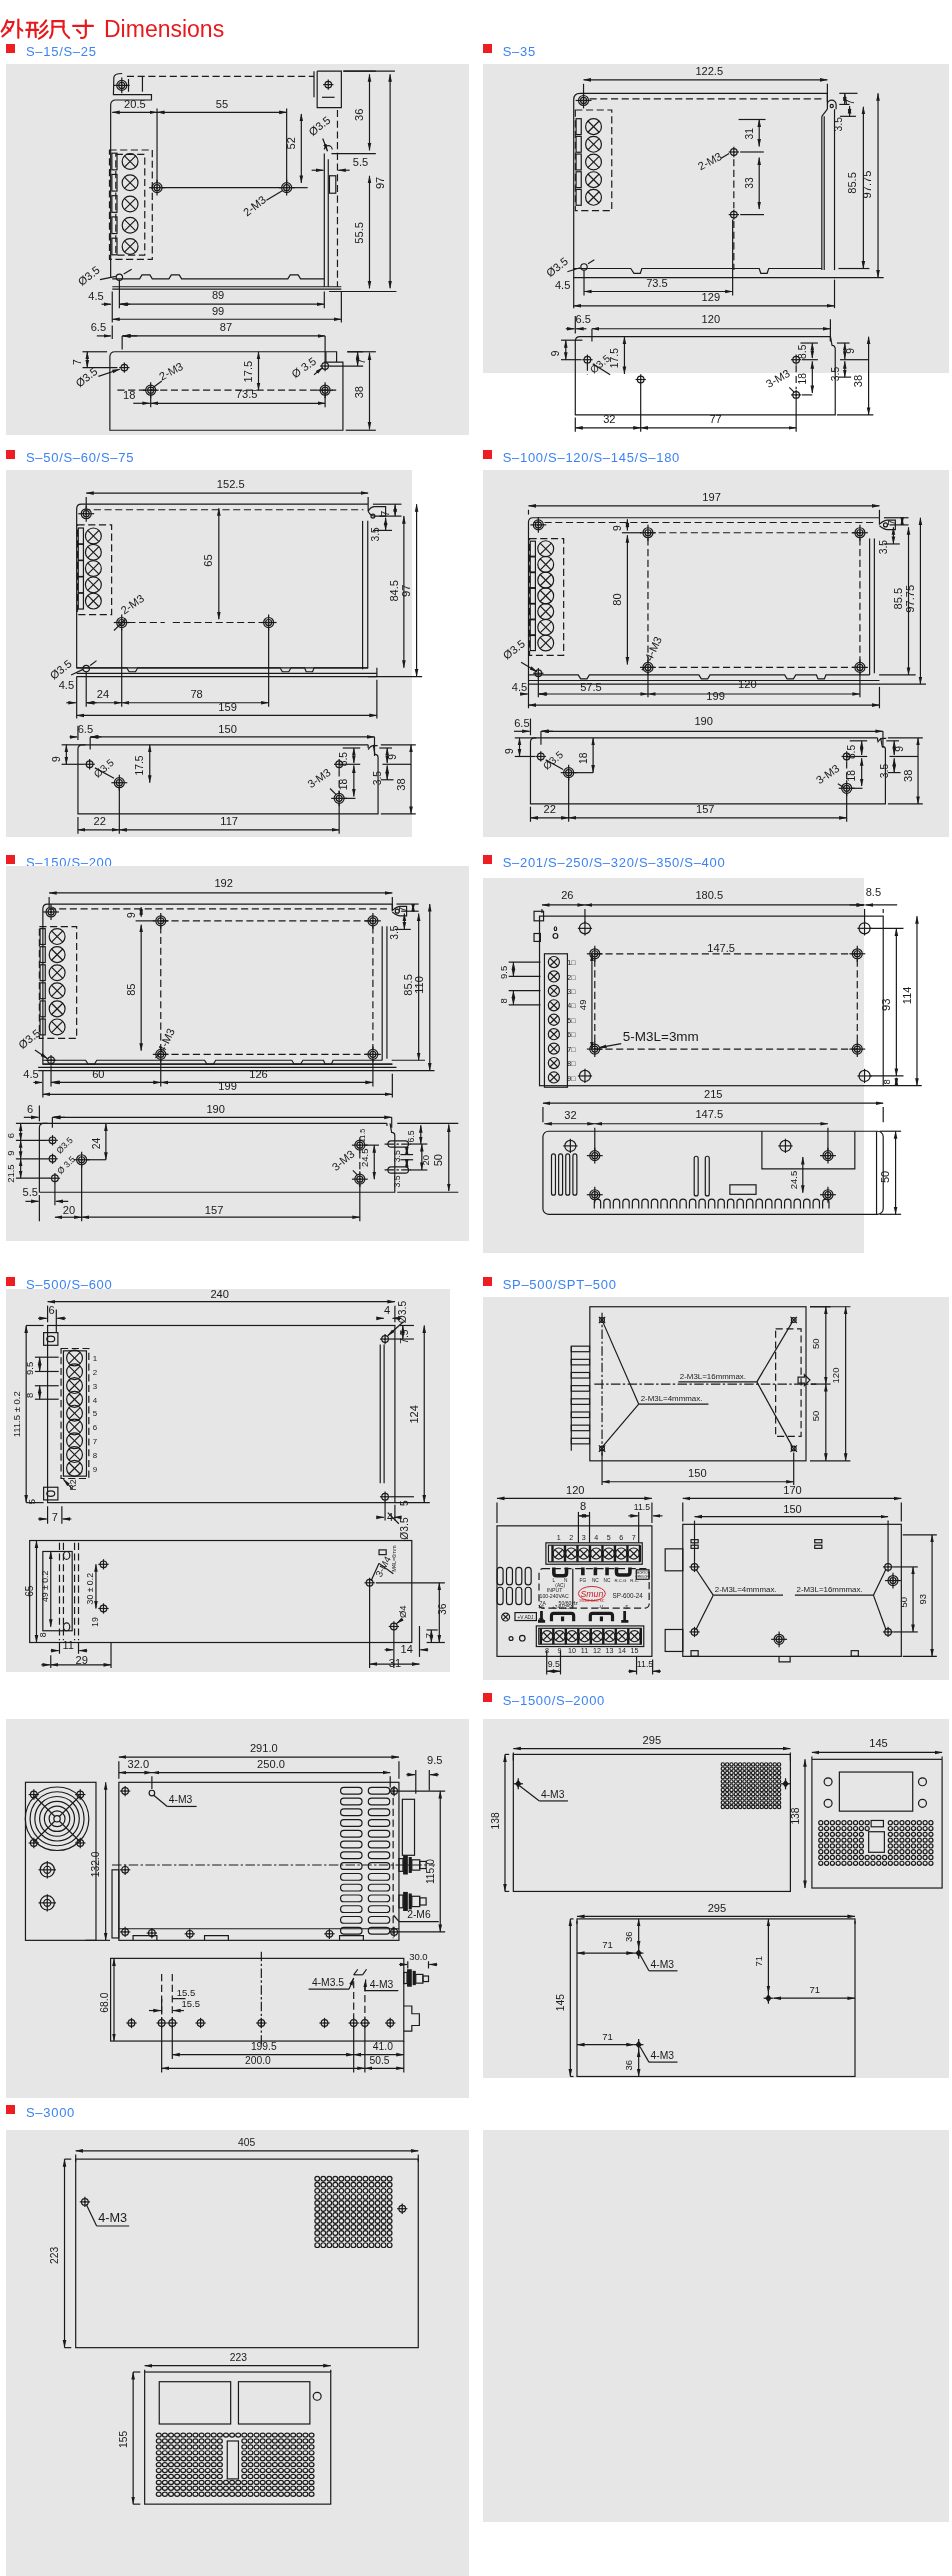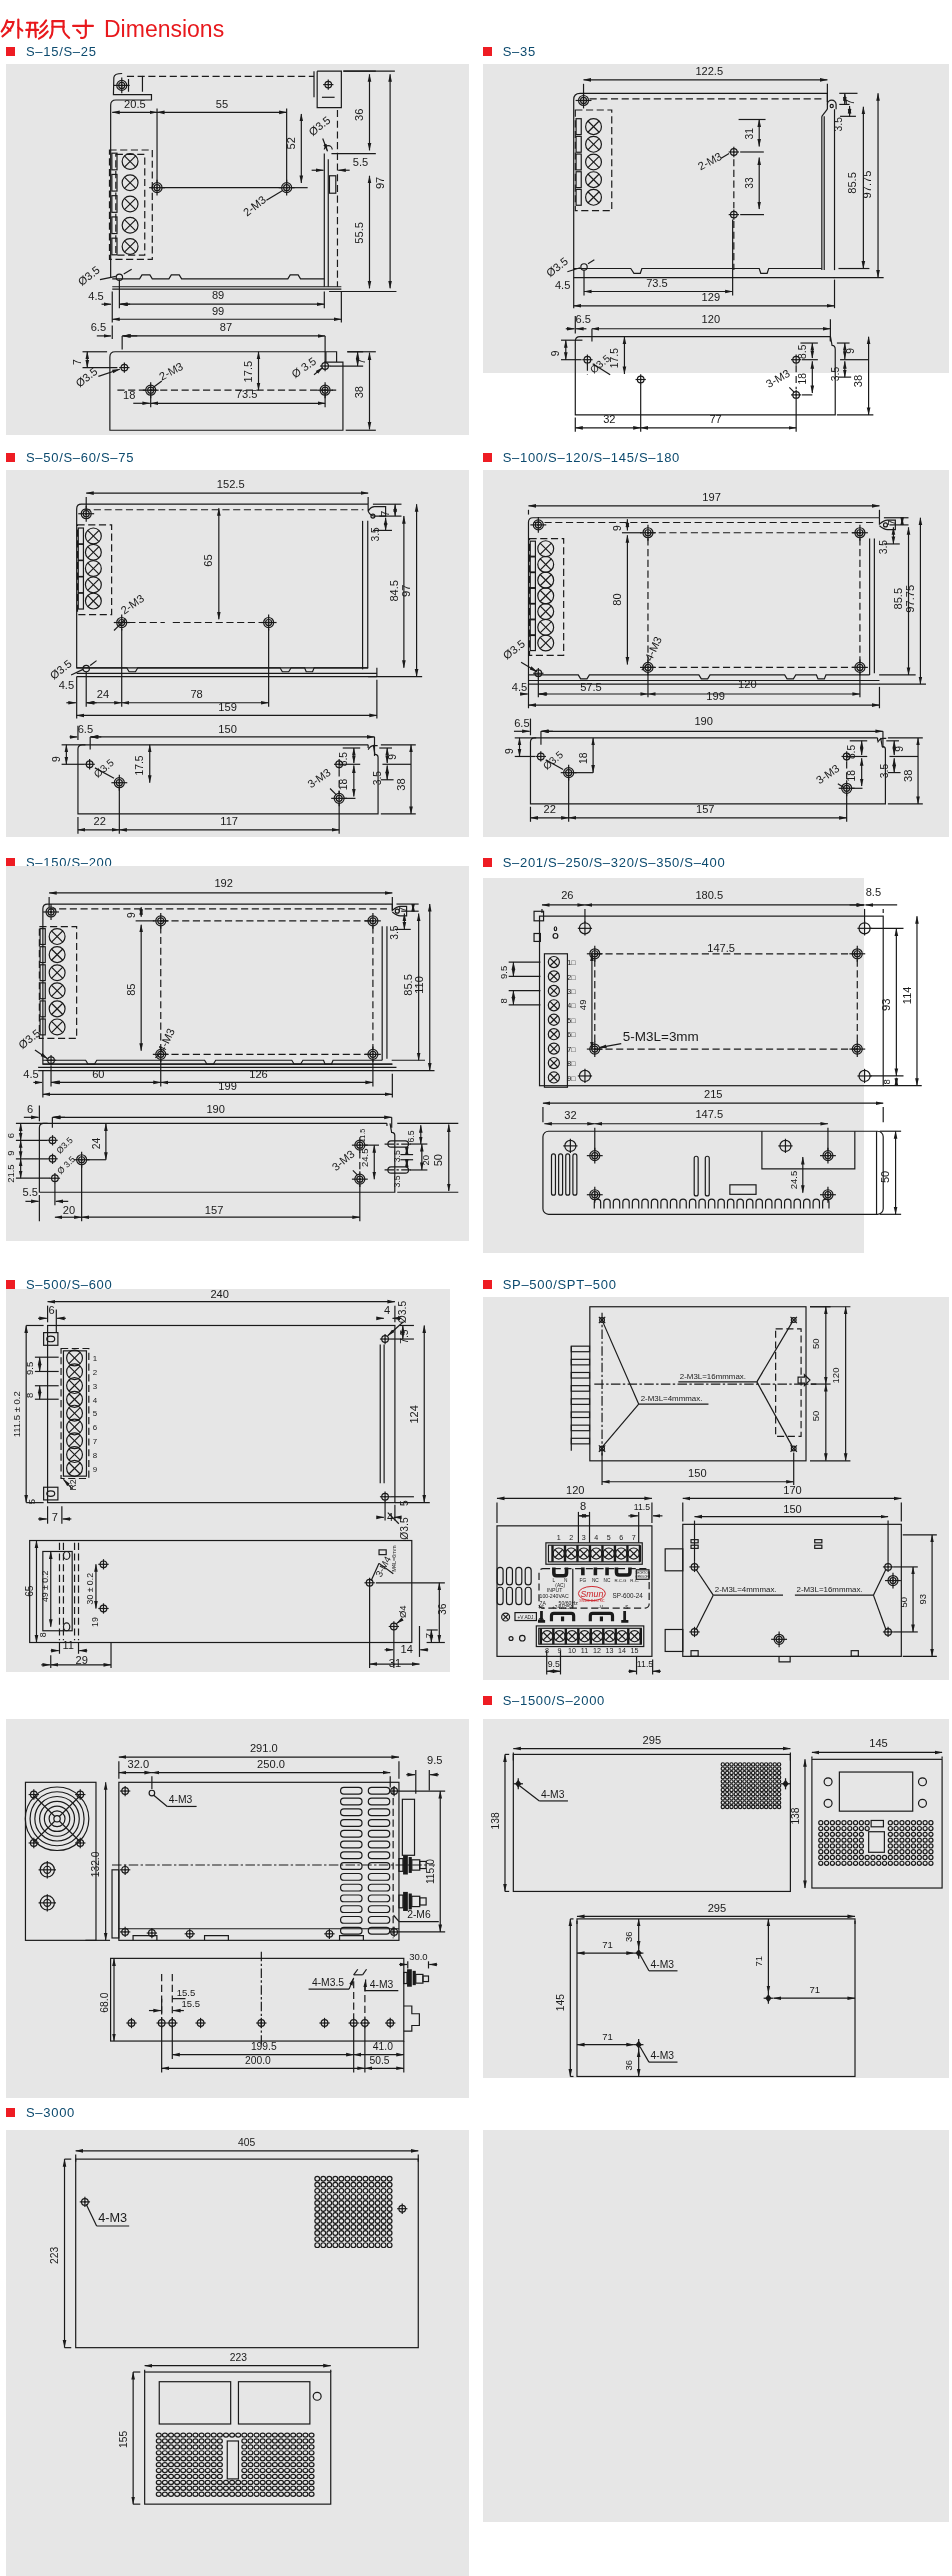--- a/index.html
+++ b/index.html
@@ -1,16 +1,16 @@
 <!DOCTYPE html>
 <html style="font-size:12.7px"><head><meta charset="utf-8"><style>
 html,body{margin:0;padding:0}
 body{width:952px;height:2576px;position:relative;background:#fff;font-family:"Liberation Sans",sans-serif}
 .panel{position:absolute;background:#e6e6e6}
-.lbl{position:absolute;font-size:13px;letter-spacing:0.7px;color:#0c4a6e;display:flex;align-items:center}
+.lbl{position:absolute;font-size:13px;letter-spacing:0.7px;color:#3b82f6;display:flex;}
 .lbl .b{width:8.7px;height:8.7px;background:#ee1c23;display:inline-block;margin-right:11px;flex:none}
 .title{position:absolute;left:0;top:16px;height:27px;width:317px}
 svg{display:block}
 svg line,svg path,svg rect,svg circle,svg polyline,svg ellipse{stroke:#1a1a1a;stroke-width:1.5;fill:none}
 svg .dash{stroke-dasharray:9 4.5}
 svg .dd{stroke-dasharray:12 3 3 3}
 .title svg path{stroke:#e8191d;stroke-width:2.7;fill:none;stroke-linecap:round}
 svg text{fill:#1a1a1a;stroke:none;font-family:"Liberation Sans",sans-serif}
 </style></head><body>
 <svg width="0" height="0" style="position:absolute">
@@ -304,21 +304,21 @@
       <line x1="198.5" y1="404" x2="198.5" y2="464"></line>
       <line x1="394.6" y1="424" x2="394.6" y2="464"></line>
       <line x1="116" y1="459" x2="198.5" y2="459" marker-start="url(#ar)" marker-end="url(#ar)"></line>
       <text x="159" y="453" font-size="14" text-anchor="middle">32</text>
       <line x1="198.5" y1="459" x2="394.6" y2="459" marker-start="url(#ar)" marker-end="url(#ar)"></line>
       <text x="293" y="453" font-size="14" text-anchor="middle">77</text>
       <line x1="116" y1="446" x2="116" y2="464"></line>
     </svg>
   </div>
 <div class="lbl" style="left:6.3px;top:450px"><span class="b"></span>S–50/S–60/S–75</div>
-<div class="panel" style="left:6.3px;top:470px;width:463px;height:367px">
+<div class="panel" style="left:6.3px;top:470px;width:406px;height:367px">
     <svg width="463" height="367" viewBox="0 0 583 462">
       <text x="283" y="22" font-size="14" text-anchor="middle">152.5</text>
       <line x1="101" y1="29" x2="456" y2="29" marker-start="url(#ar)" marker-end="url(#ar)"></line>
       <line x1="101" y1="34" x2="101" y2="48"></line>
       <line x1="456" y1="34" x2="456" y2="43"></line>
       <path d="M456,43 L95,43 q-6,0 -6,6 L89,249 L456,249" fill="none"></path>
       <use href="#sw" x="101" y="55"></use>
       <line x1="97" y1="50" x2="450" y2="50" class="dash"></line>
       <path d="M456,43 L456,52 M456,52 q3,-6 8,-6 l14,0 l0,12 l-14,0 q-5,0 -8,-6" fill="none"></path>
       <circle cx="462" cy="58" r="2.5"></circle>

